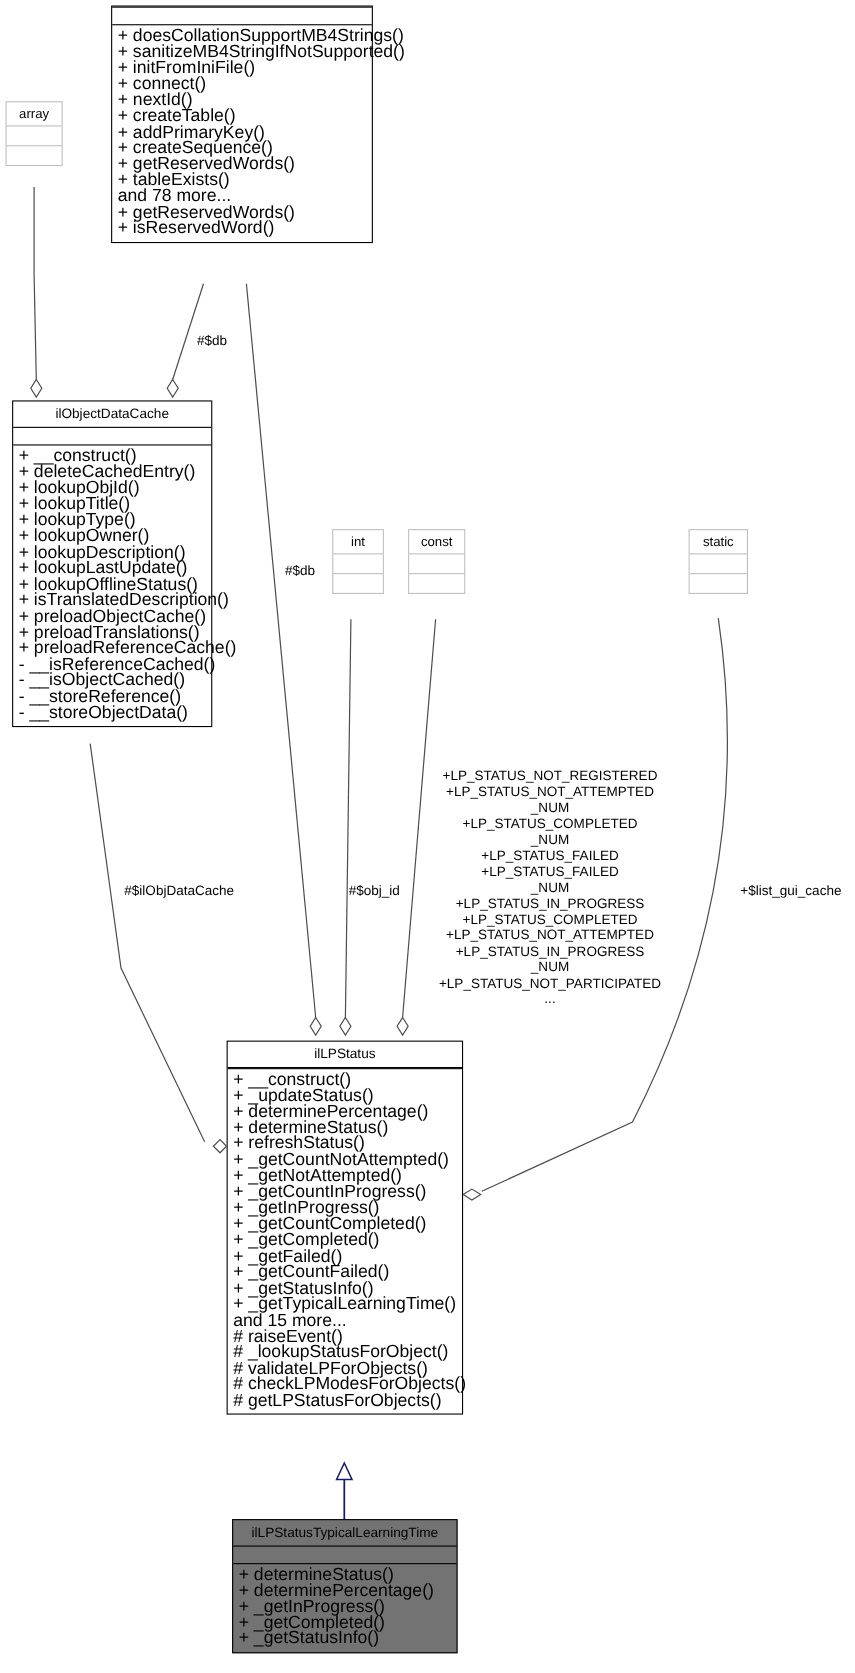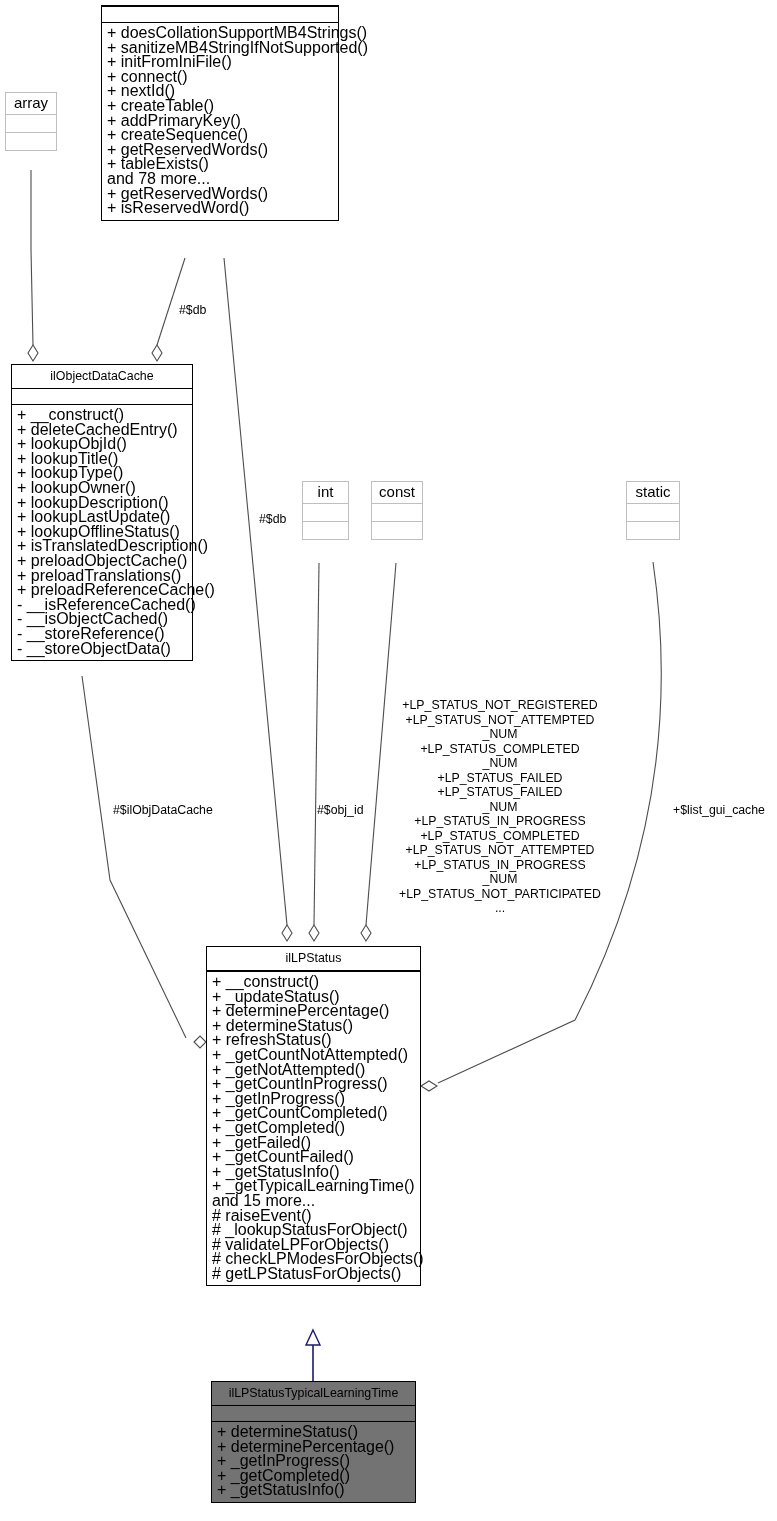--- a/index.html
+++ b/index.html
@@ -43,21 +43,21 @@
   }
   .node .title {
     text-align: center;
     font-size: 12.4px;
     color: #000000;
     padding: 4px 6px 5px 6px;
     line-height: 14px;
     white-space: nowrap;
   }
   .node.light .title {
-    font-size: 15px;
+    font-size: 12px;
     padding: 3px 6px 4px 6px;
   }
   .node .sep {
     border-top: 1px solid #000000;
     height: 0;
     font-size: 0;
     line-height: 0;
   }
   .node.light .sep {
     border-top: 1px solid #bfbfbf;

